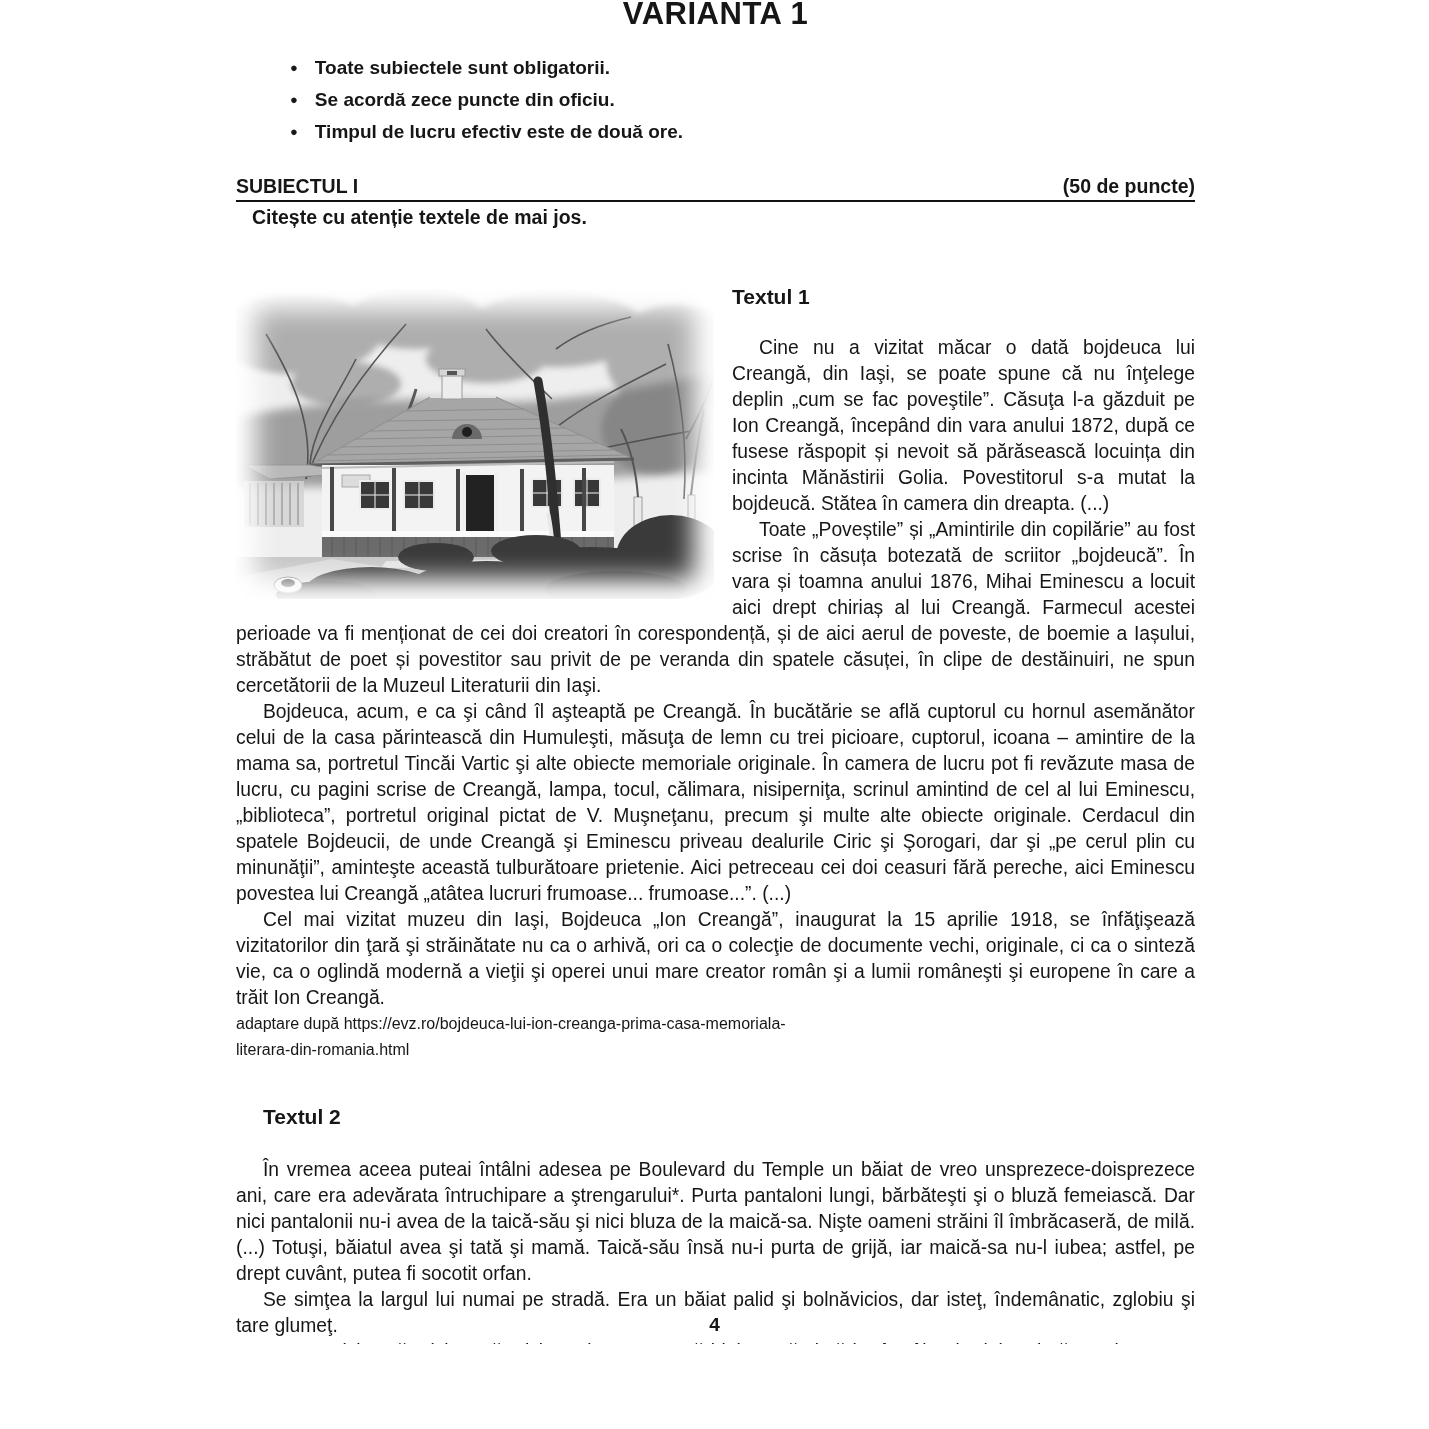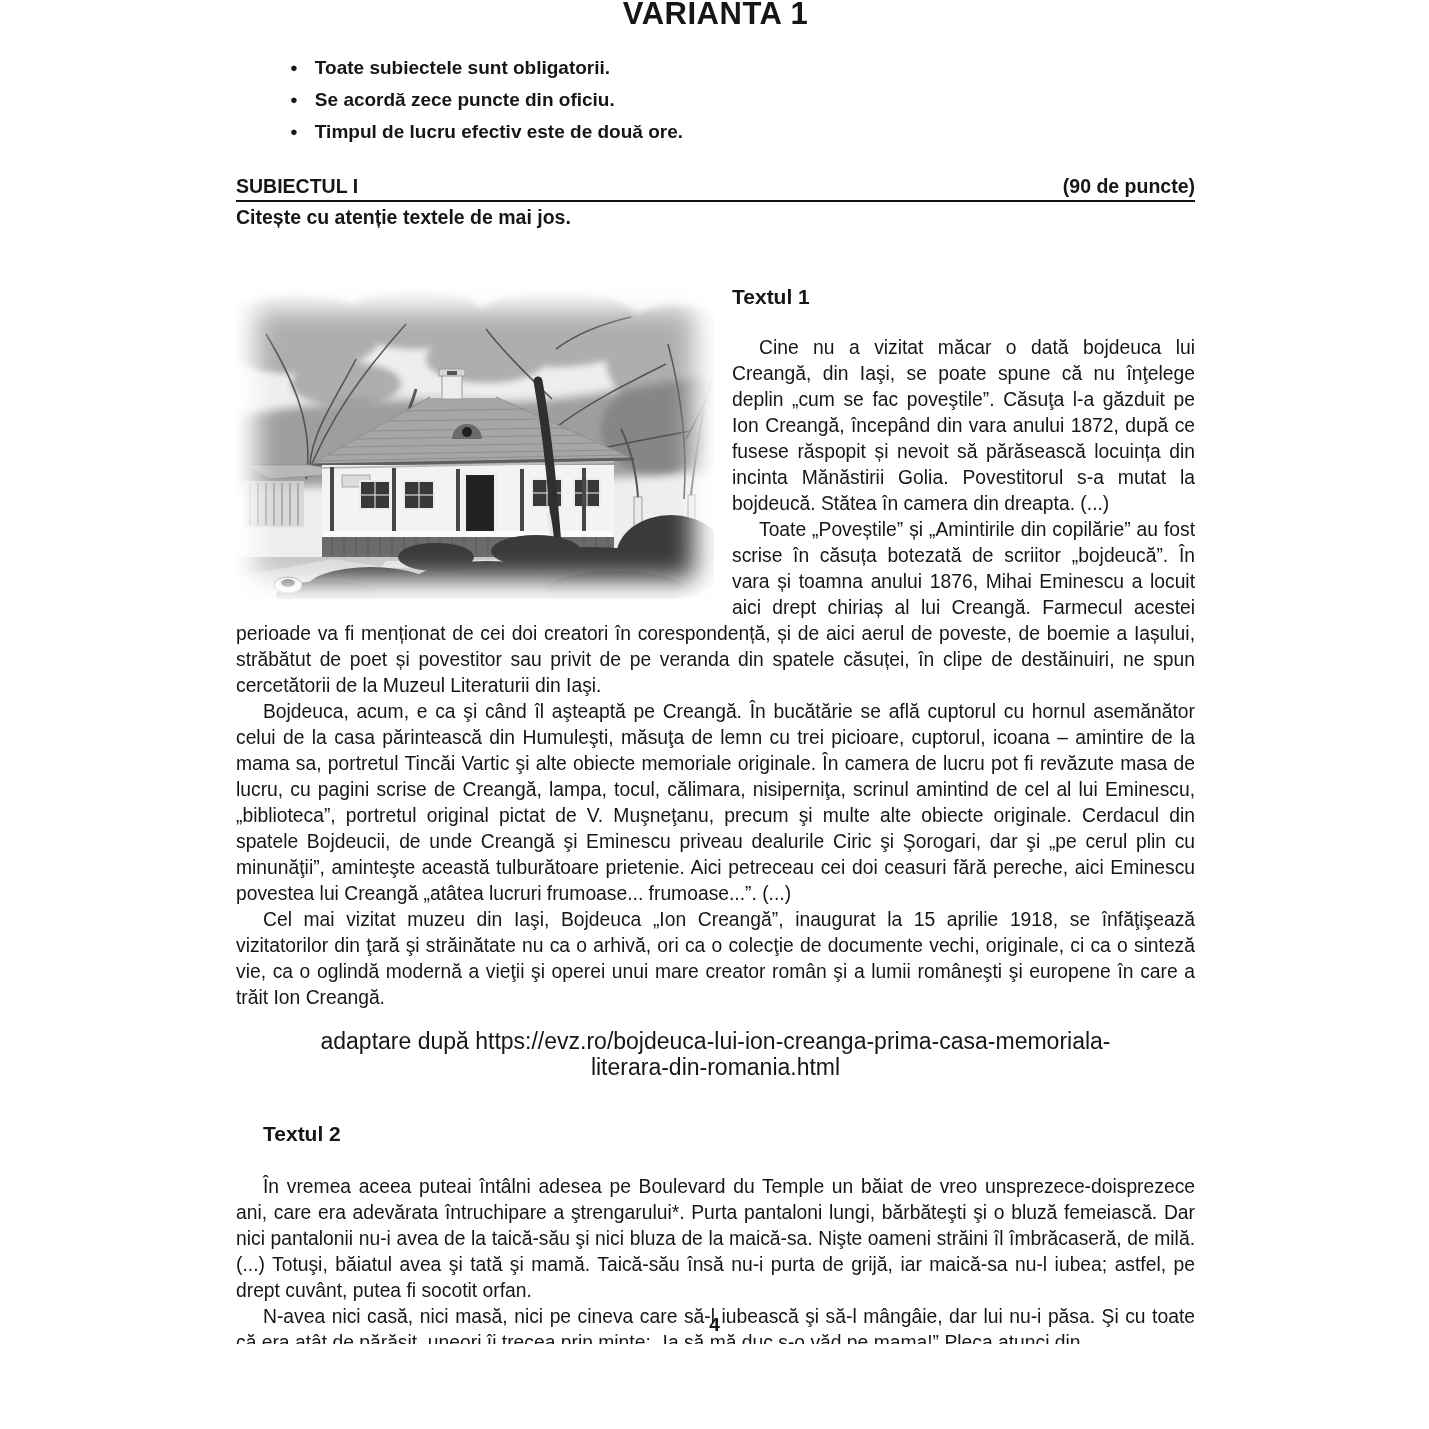--- a/index.html
+++ b/index.html
@@ -41,21 +41,21 @@
     display:flex;
     justify-content:space-between;
     align-items:flex-end;
     border-bottom:2.5px solid #111;
     font-weight:bold;
     font-size:19.5px;
     margin-top:26px;
     padding-bottom:2px;
   }
   .instruction{
-    margin:4px 0 0 0;
+    margin:4px 0 0 16px;
     font-weight:bold;
     font-size:19.5px;
   }
   .text1-section{margin-top:56px;}
   .photo-wrap{
     float:left;
     width:478px;height:310px;
     margin:4px 18px 8px 0;
     position:relative;
   }
@@ -72,24 +72,24 @@
     padding-left:27px;
   }
   .body-par{
     margin:0;
     font-size:19.3px;
     line-height:26px;
     text-align:justify;
     text-indent:27px;
   }
   .attribution{
-    margin:17px;
-    font-size:23px;
+    margin:0;
+    font-size:16px;
     line-height:26px;
-    text-align:center;
+    text-align:left;
   }
   .text2-heading{
     clear:both;
     margin:42px 0 28px 0;
   }
   .page-number{
     position:absolute;
     left:0;right:0;bottom:8px;
     text-align:center;
     font-weight:bold;
@@ -113,21 +113,21 @@
       <span>Se acordă zece puncte din oficiu.</span>
     </li>
     <li>
       <span class="bullet">●</span>
       <span>Timpul de lucru efectiv este de două ore.</span>
     </li>
   </ul>
 
   <div class="subject-row">
     <span>SUBIECTUL I</span>
-    <span>(90 de puncte)</span>
+    <span>(50 de puncte)</span>
   </div>
 
   <p class="instruction">Citește cu atenție textele de mai jos.</p>
 
   <div class="text1-section">
 
     <div class="photo-wrap">
       <svg viewBox="0 0 478 310" xmlns="http://www.w3.org/2000/svg">
         <defs>
           <filter id="b5" x="-20%" y="-20%" width="140%" height="140%">
@@ -301,17 +301,18 @@
 
     <div class="attribution">
       <div>adaptare după https://evz.ro/bojdeuca-lui-ion-creanga-prima-casa-memoriala-</div>
       <div>literara-din-romania.html</div>
     </div>
   </div>
 
   <h3 class="text-heading text2-heading">Textul 2</h3>
 
   <p class="body-par">În vremea aceea puteai întâlni adesea pe Boulevard du Temple un băiat de vreo unsprezece-doisprezece ani, care era adevărata întruchipare a ştrengarului*. Purta pantaloni lungi, bărbăteşti şi o bluză femeiască. Dar nici pantalonii nu-i avea de la taică-său şi nici bluza de la maică-sa. Nişte oameni străini îl îmbrăcaseră, de milă. (...) Totuşi, băiatul avea şi tată şi mamă. Taică-său însă nu-i purta de grijă, iar maică-sa nu-l iubea; astfel, pe drept cuvânt, putea fi socotit orfan.</p>
+  <p class="body-par">Se simţea la largul lui numai pe stradă. Era un băiat palid şi bolnăvicios, dar isteţ, îndemânatic, zglobiu şi tare glumeţ.</p>
   <p class="body-par">N-avea nici casă, nici masă, nici pe cineva care să-l iubească şi să-l mângâie, dar lui nu-i păsa. Şi cu toate că era atât de părăsit, uneori îi trecea prin minte: „Ia să mă duc s-o văd pe mama!” Pleca atunci din</p>
 
   <div class="page-number">4</div>
 
 </div>
 
 </body></html>

